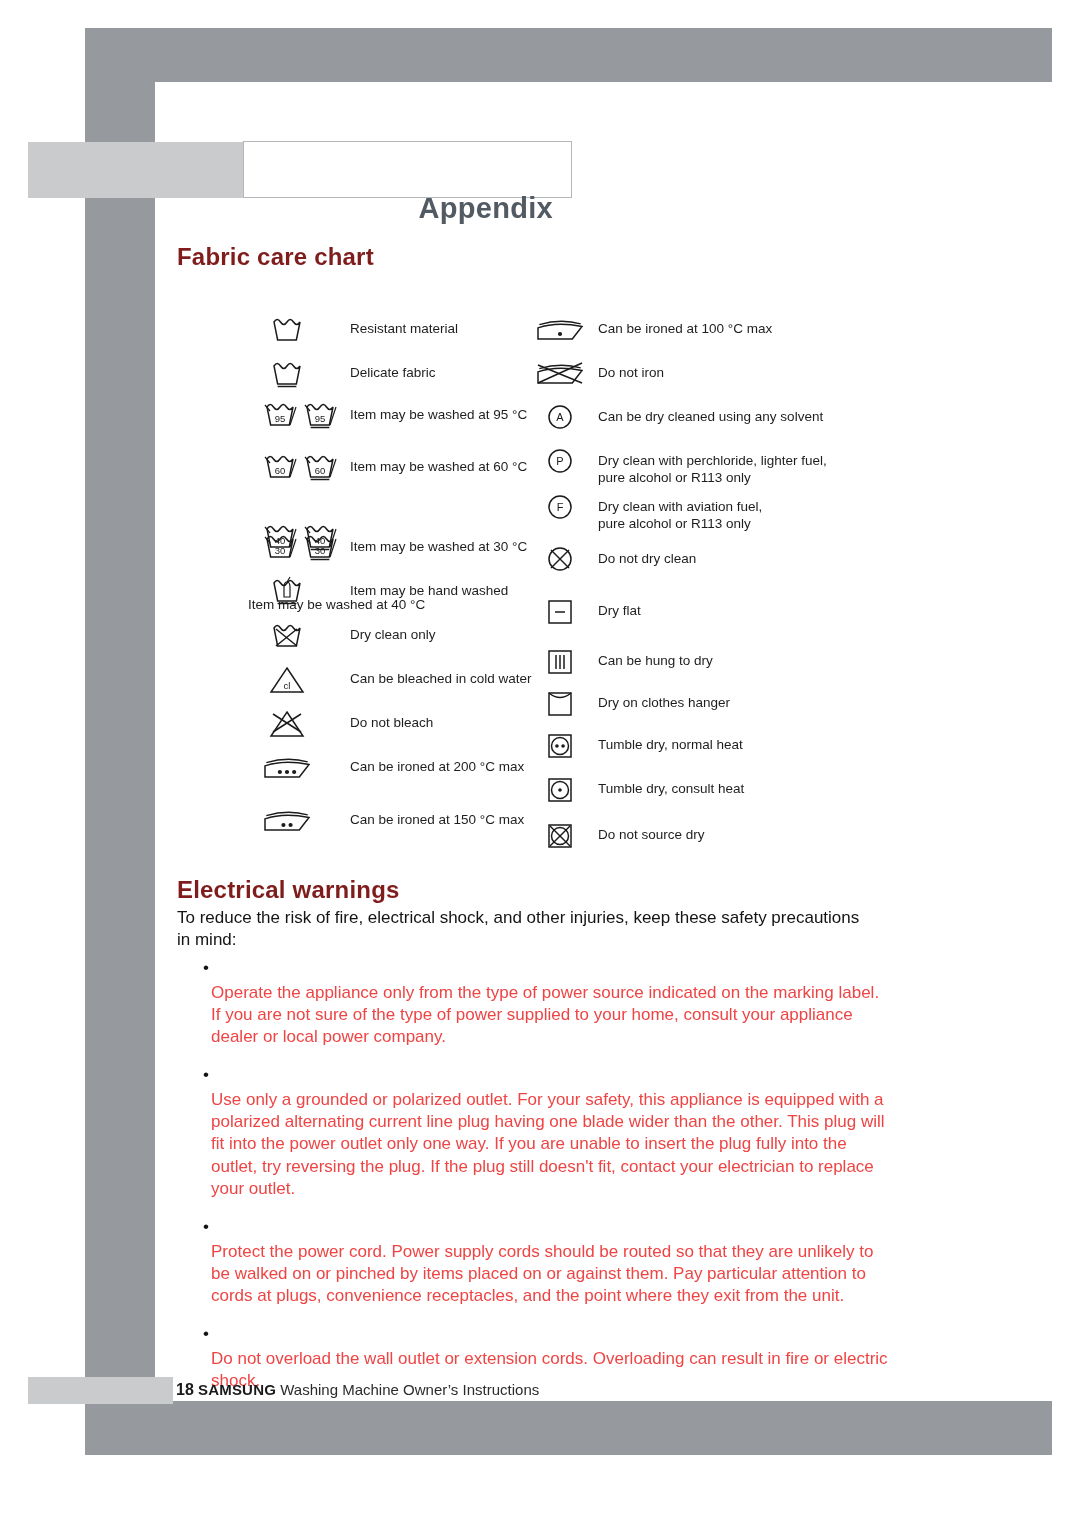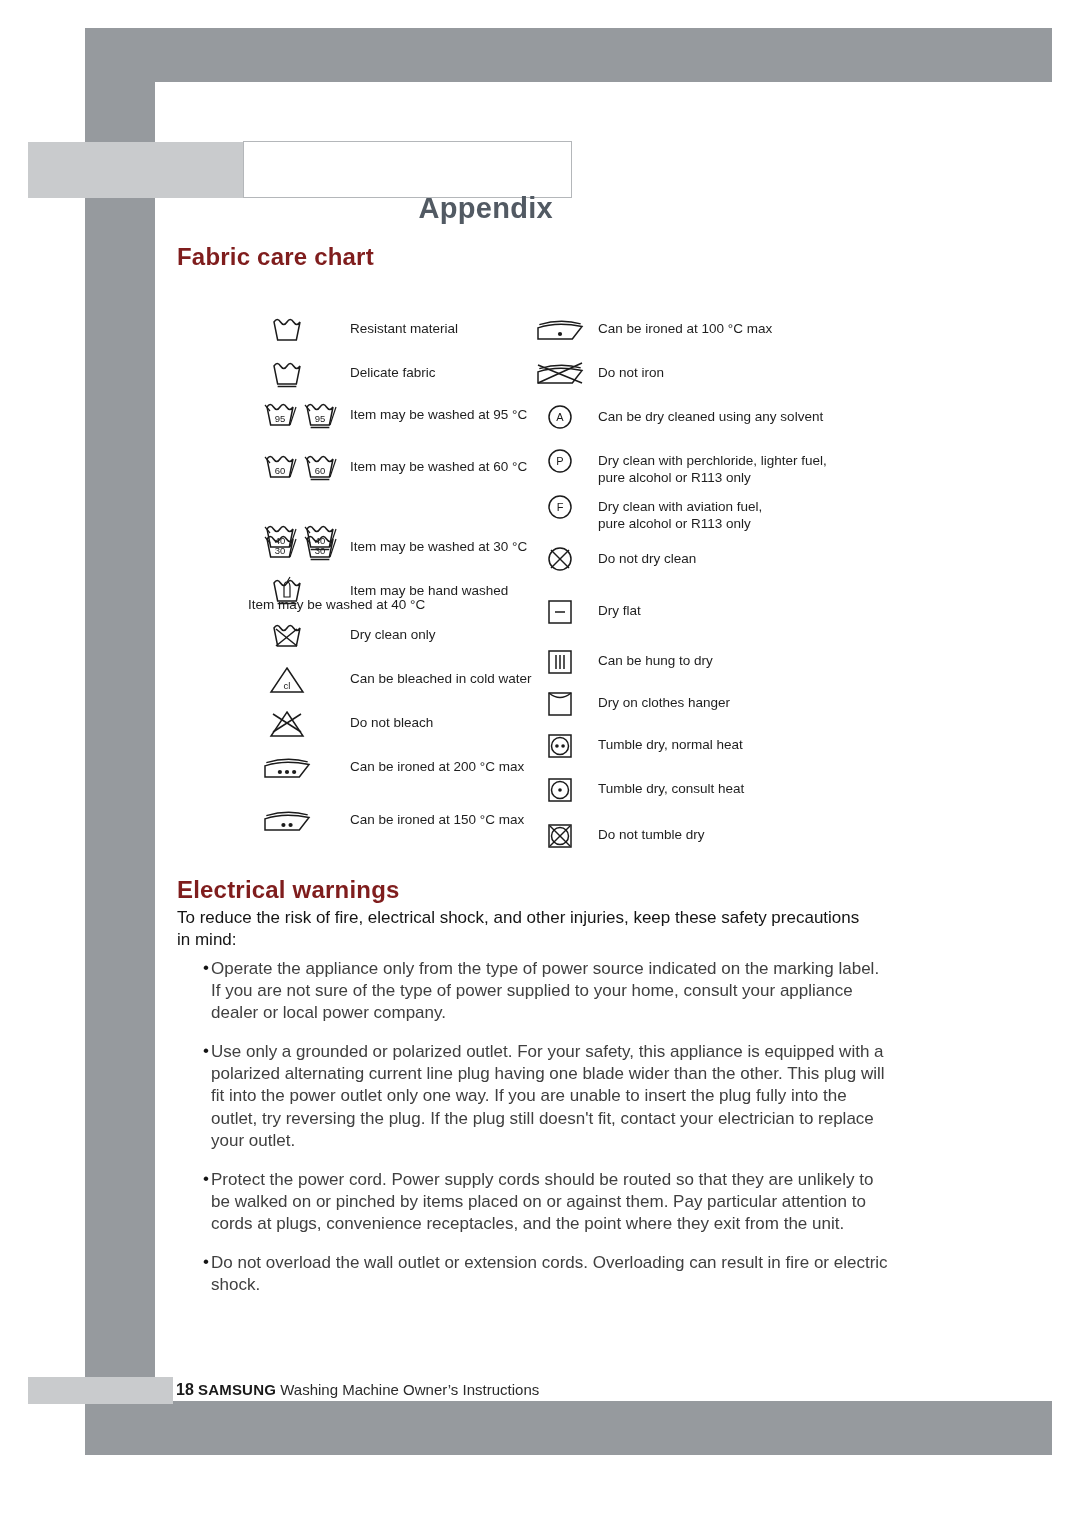--- a/index.html
+++ b/index.html
@@ -80,21 +80,21 @@
   }
 
   
   .bullets { position:absolute; left:177px; top:958px; width:712px; }
   .bullet-row { display:flex; margin-bottom:17px; }
   .bullet-dot {
     width:34px; flex:0 0 34px; text-align:left;
     font-size:17px; color:#141414; padding-left:26px; box-sizing:border-box;
   }
   .bullet-text {
-    flex:1; font-size:17px; color:#404040; line-height:1.30;
+    flex:1; font-size:17px; color:#ef4444; line-height:1.30;margin-top:24px;
   }
 
   
   .sym-col { position:absolute; }
   #col-left  { left:236px; top:298px; width:300px; }
   #col-right { left:536px; top:298px; width:340px; }
 
   .sym-row {
     display:flex; align-items:flex-start;
     position:absolute; left:0;
@@ -397,21 +397,21 @@
       </div>
       <div class="sym-row" style="top: 520px;">
         <div class="sym-icons single">
           <svg width="30" height="30" viewBox="0 0 30 30">
             <rect x="4" y="5" width="22" height="22" class="st"></rect>
             <circle cx="15" cy="16" r="8.5" class="st"></circle>
             <line x1="5" y1="6" x2="25" y2="26" class="st"></line>
             <line x1="25" y1="6" x2="5" y2="26" class="st"></line>
           </svg>
         </div>
-        <div class="sym-label">Do not tumble dry</div>
+        <div class="sym-label">Do not source dry</div>
       </div>
     </div>
 
   <div class="h2" id="electrical-title">Electrical warnings</div>
 
   <div class="intro">To reduce the risk of fire, electrical shock, and other injuries, keep these safety precautions in mind:</div>
 
   <div class="bullets">
       <div class="bullet-row">
         <div class="bullet-dot">•</div>

